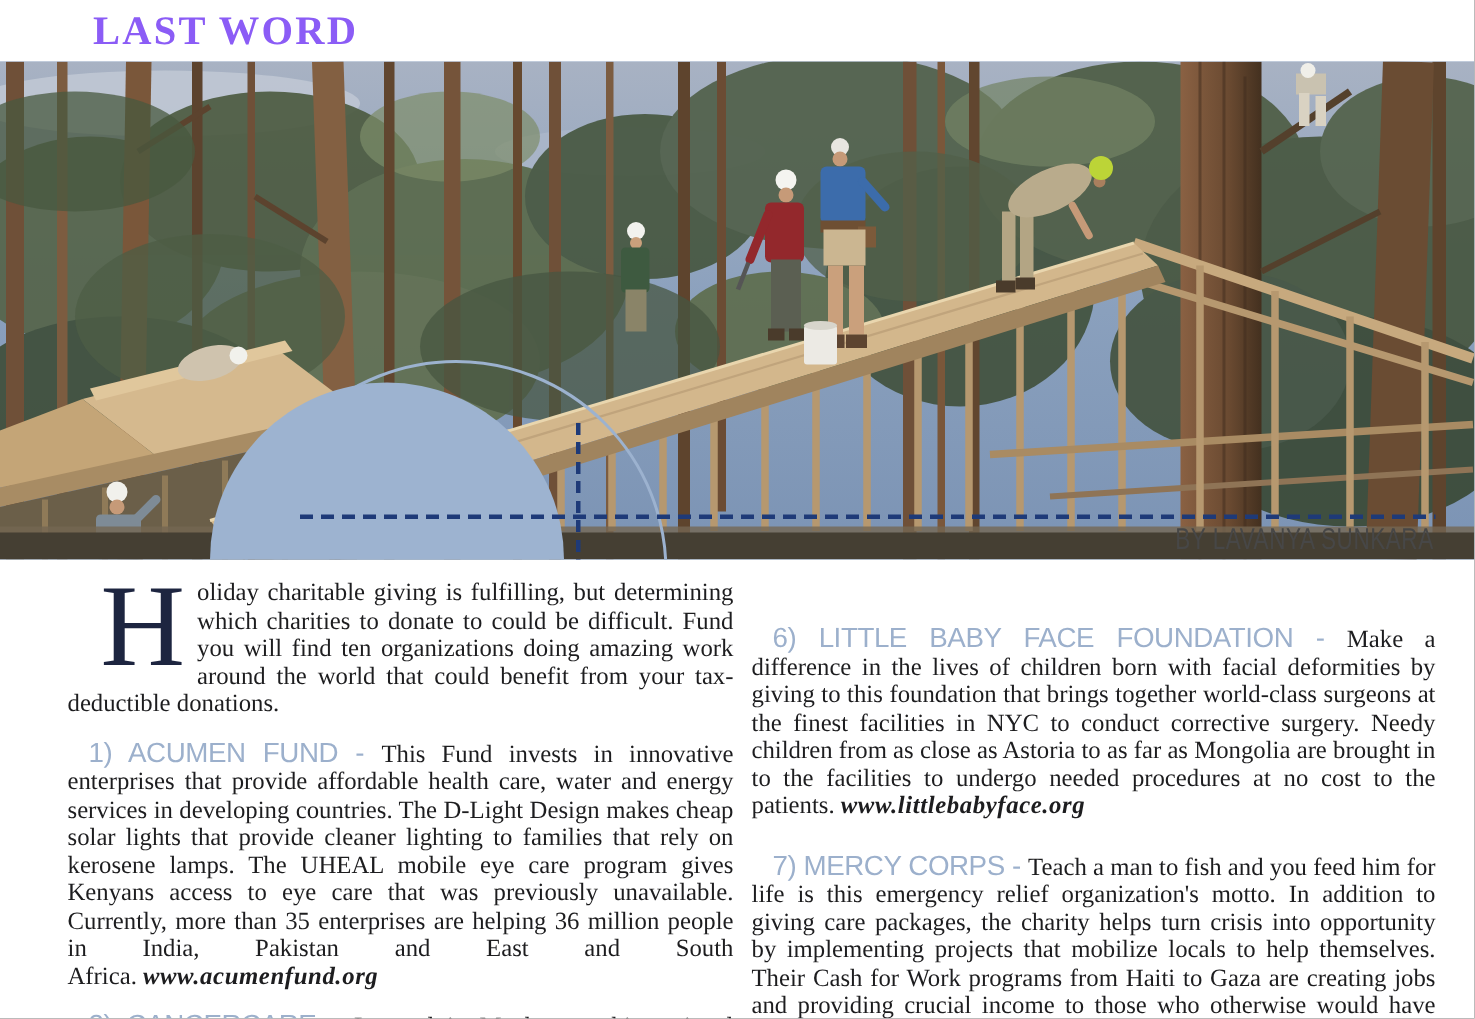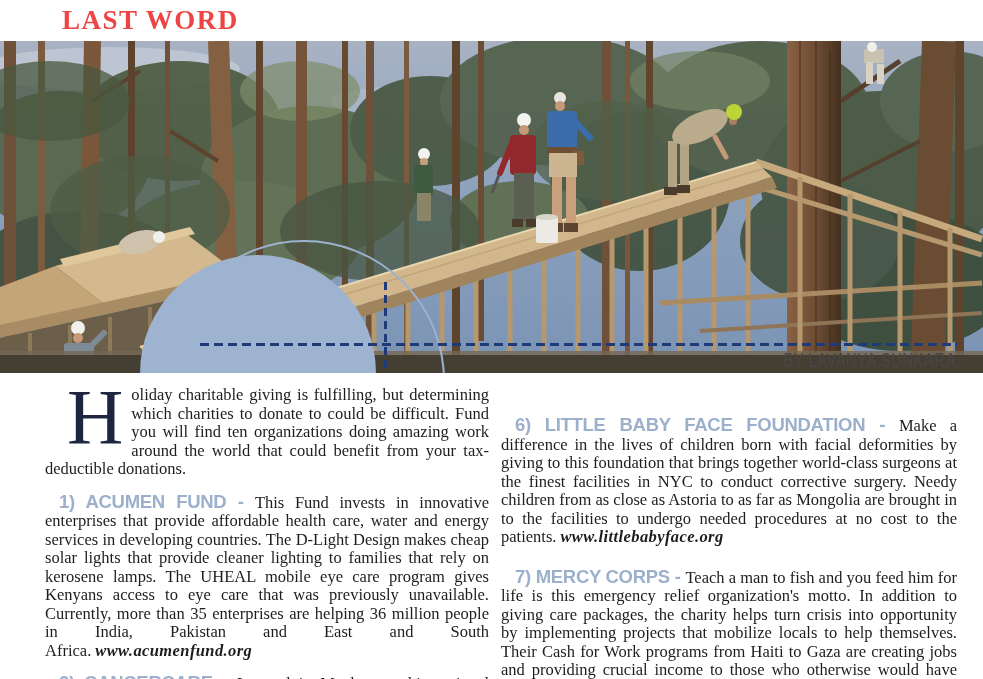--- a/index.html
+++ b/index.html
@@ -1,19 +1,19 @@
 <!DOCTYPE html>
 <html><head>
 <meta charset="utf-8">
 <style>
   html,body{margin:0;padding:0;background:#888;}
   .page{position:relative;width:983px;height:679px;background:#fff;overflow:hidden;
         font-family:"Liberation Serif",serif;margin:0 auto;}
   .kicker{position:absolute;left:62px;top:5px;font-family:"Liberation Serif",serif;
-          font-size:27px;font-weight:bold;letter-spacing:1.5px;color:#ef4444;}
+          font-size:27px;font-weight:bold;letter-spacing:1.5px;color:#8b5cf6;}
   
   .hero{position:absolute;left:0;top:41px;width:983px;height:332px;overflow:hidden;background:#8aa0bd;}
   .hero svg{position:absolute;left:0;top:0;}
   .circle-outline{position:absolute;left:163px;top:199px;width:278px;height:278px;
                   border:2px solid #9cb2cf;border-radius:50%;}
   .dome{position:absolute;left:140px;top:214px;width:236px;height:236px;border-radius:50%;background:#9db3d0;}
   .title-box{position:absolute;left:387px;top:259px;right:0;bottom:0;background:#ffffff;}
   .title{display:inline-block;margin:3px 0 0 5px;font-family:"Liberation Sans",sans-serif;
          font-weight:bold;font-size:51px;line-height:1;color:#a2b6d2;white-space:nowrap;
          transform:scaleX(.67);transform-origin:left top;}
@@ -26,21 +26,21 @@
           transform:scaleX(.75);transform-origin:right top;}
   
   .content{position:absolute;left:45px;top:386px;width:912px;display:flex;}
   .col-left{width:444px;margin-right:12px;}
   .col-right{width:456px;padding-top:16px;}
   p{margin:0;}
   .intro,.section{font-size:16.5px;line-height:18.5px;text-align:justify;color:#1d1d1f;}
   .section{margin-top:14px;text-indent:14px;}
   .col-right .section + .section{margin-top:21px;}
   .dropcap{float:left;font-size:78px;line-height:56px;margin:3px 8px 0 22px;color:#1d2540;}
-  .heading{font-family:"Liberation Sans",sans-serif;font-weight:bold;font-size:18.5px;
+  .heading{font-family:"Liberation Sans",sans-serif;font-weight:normal;font-size:18.5px;
            color:#9cb0cc;letter-spacing:-.3px;}
   .url{font-weight:bold;font-style:italic;margin-left:4px;letter-spacing:.4px;}
 </style>
 </head>
 <body>
 
 <div class="page">
 
   <div class="kicker">LAST WORD</div>
 

